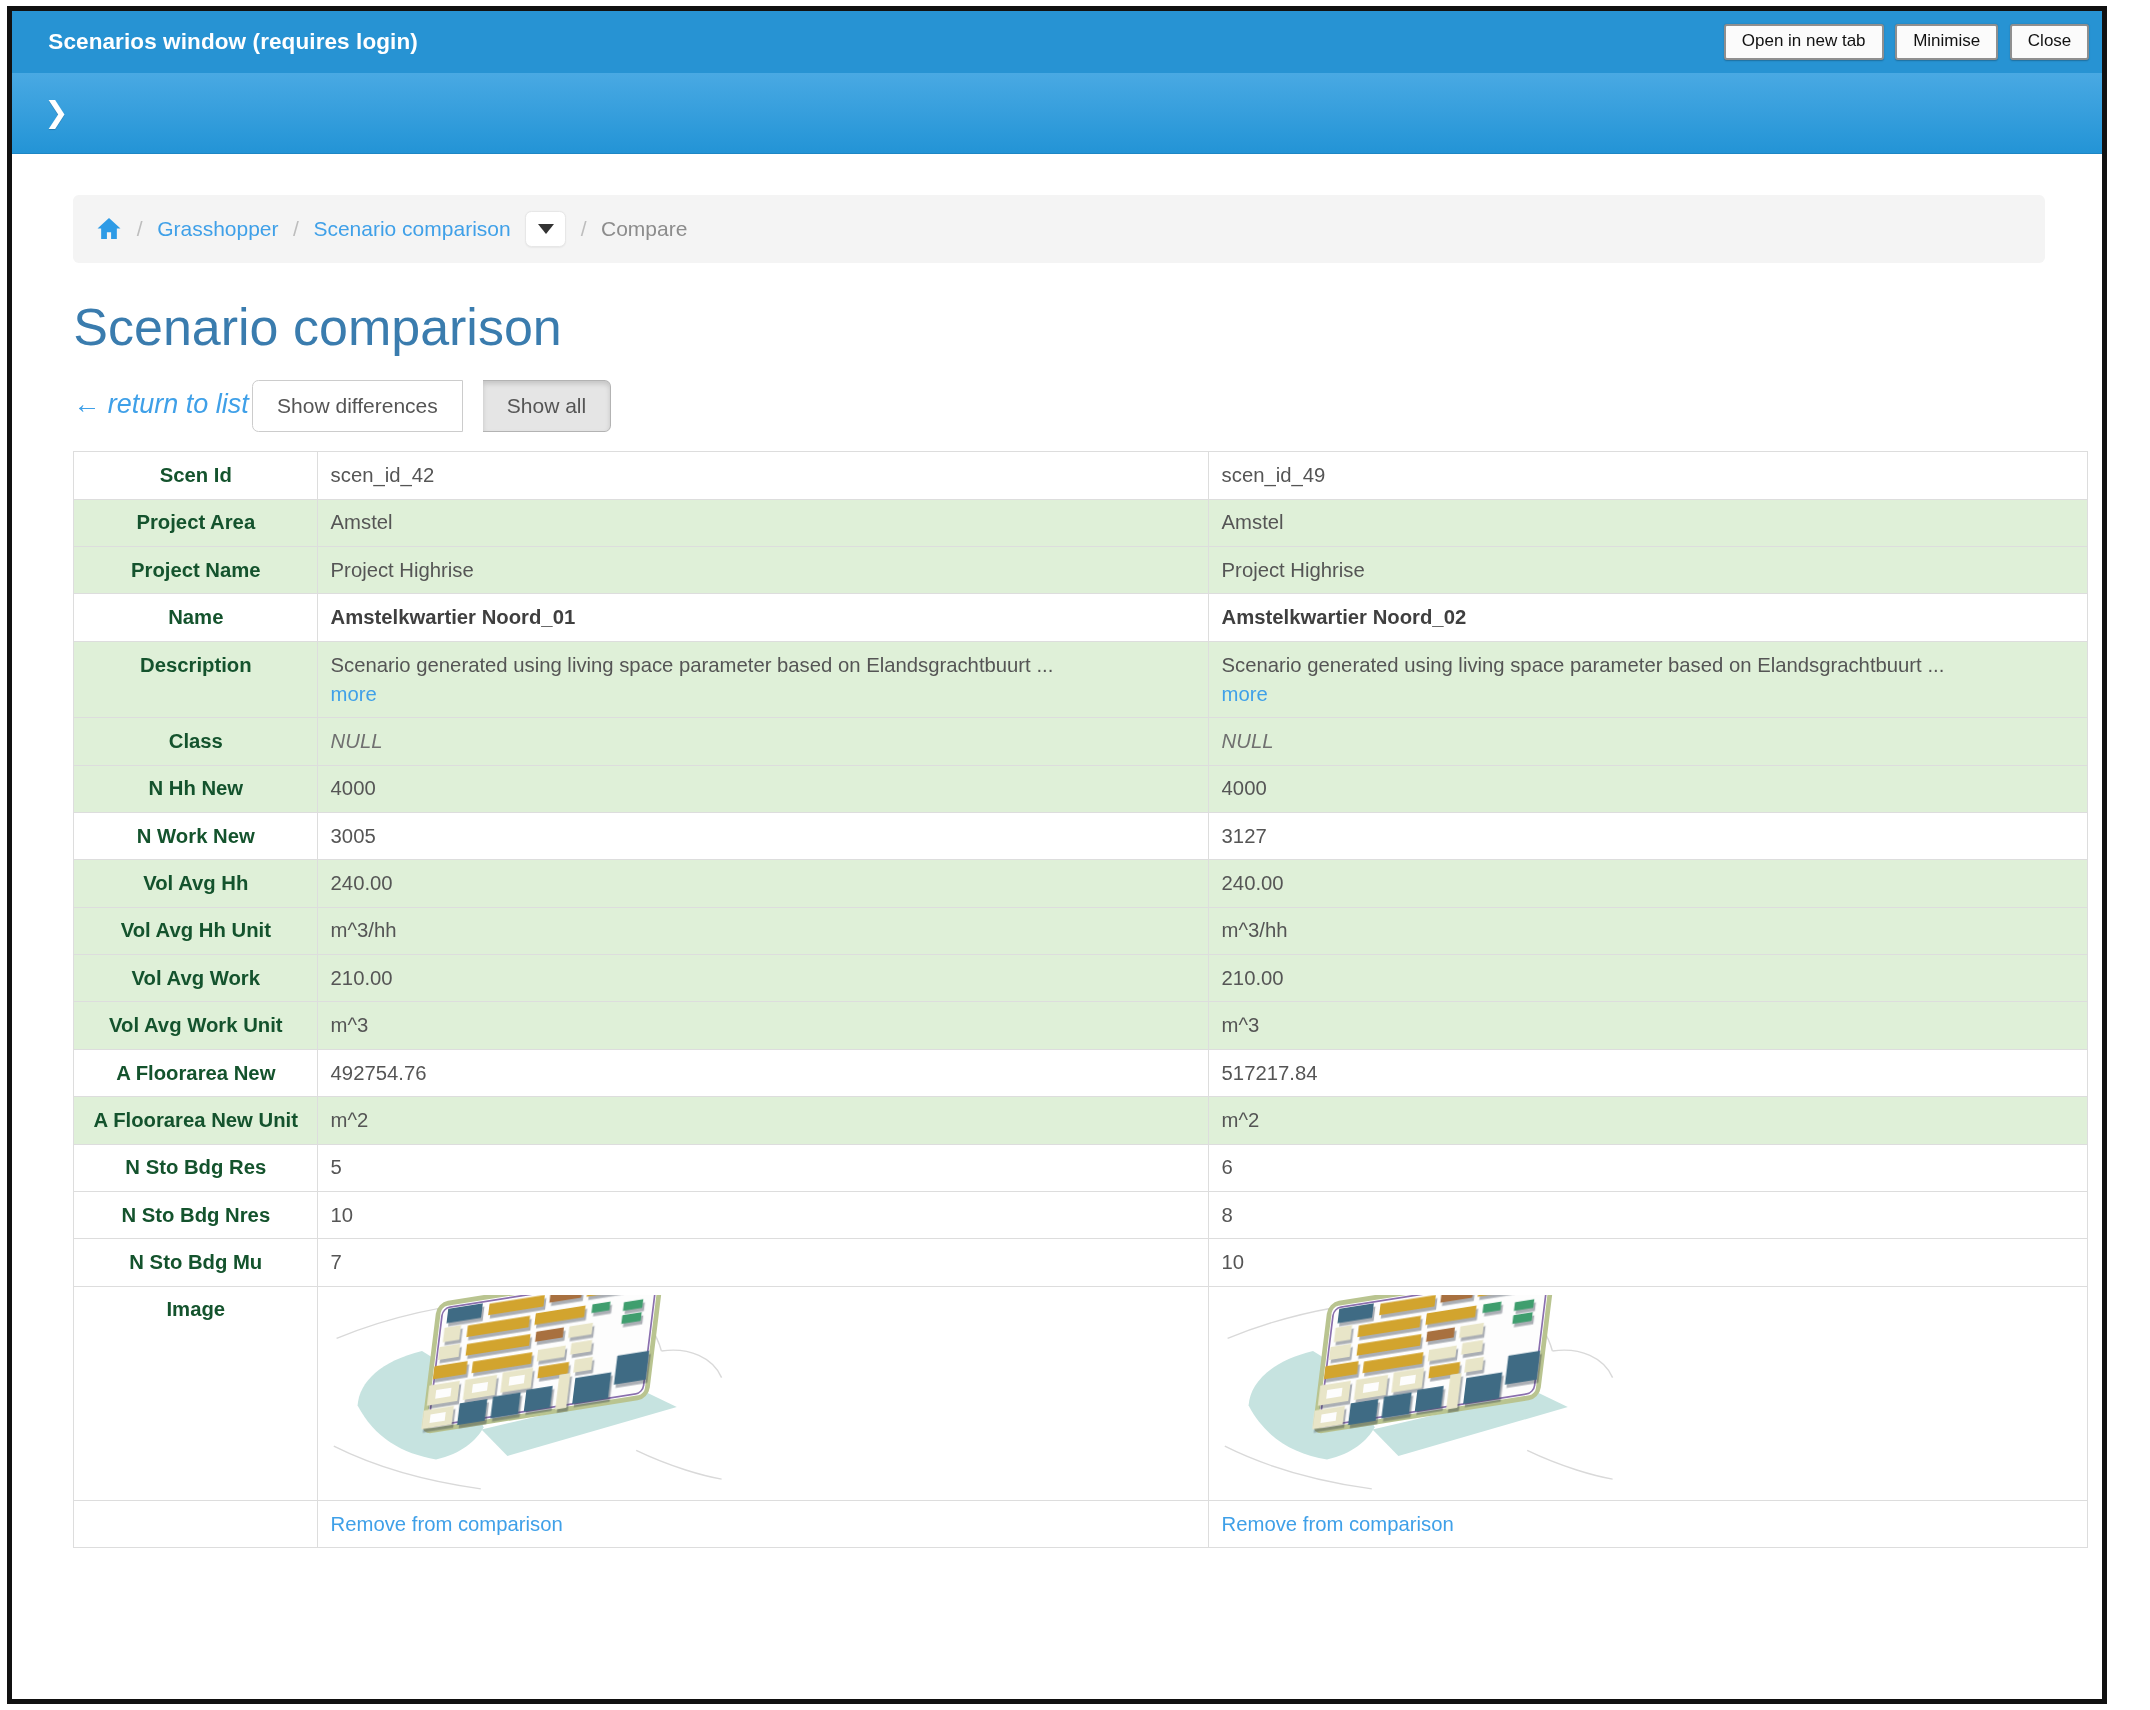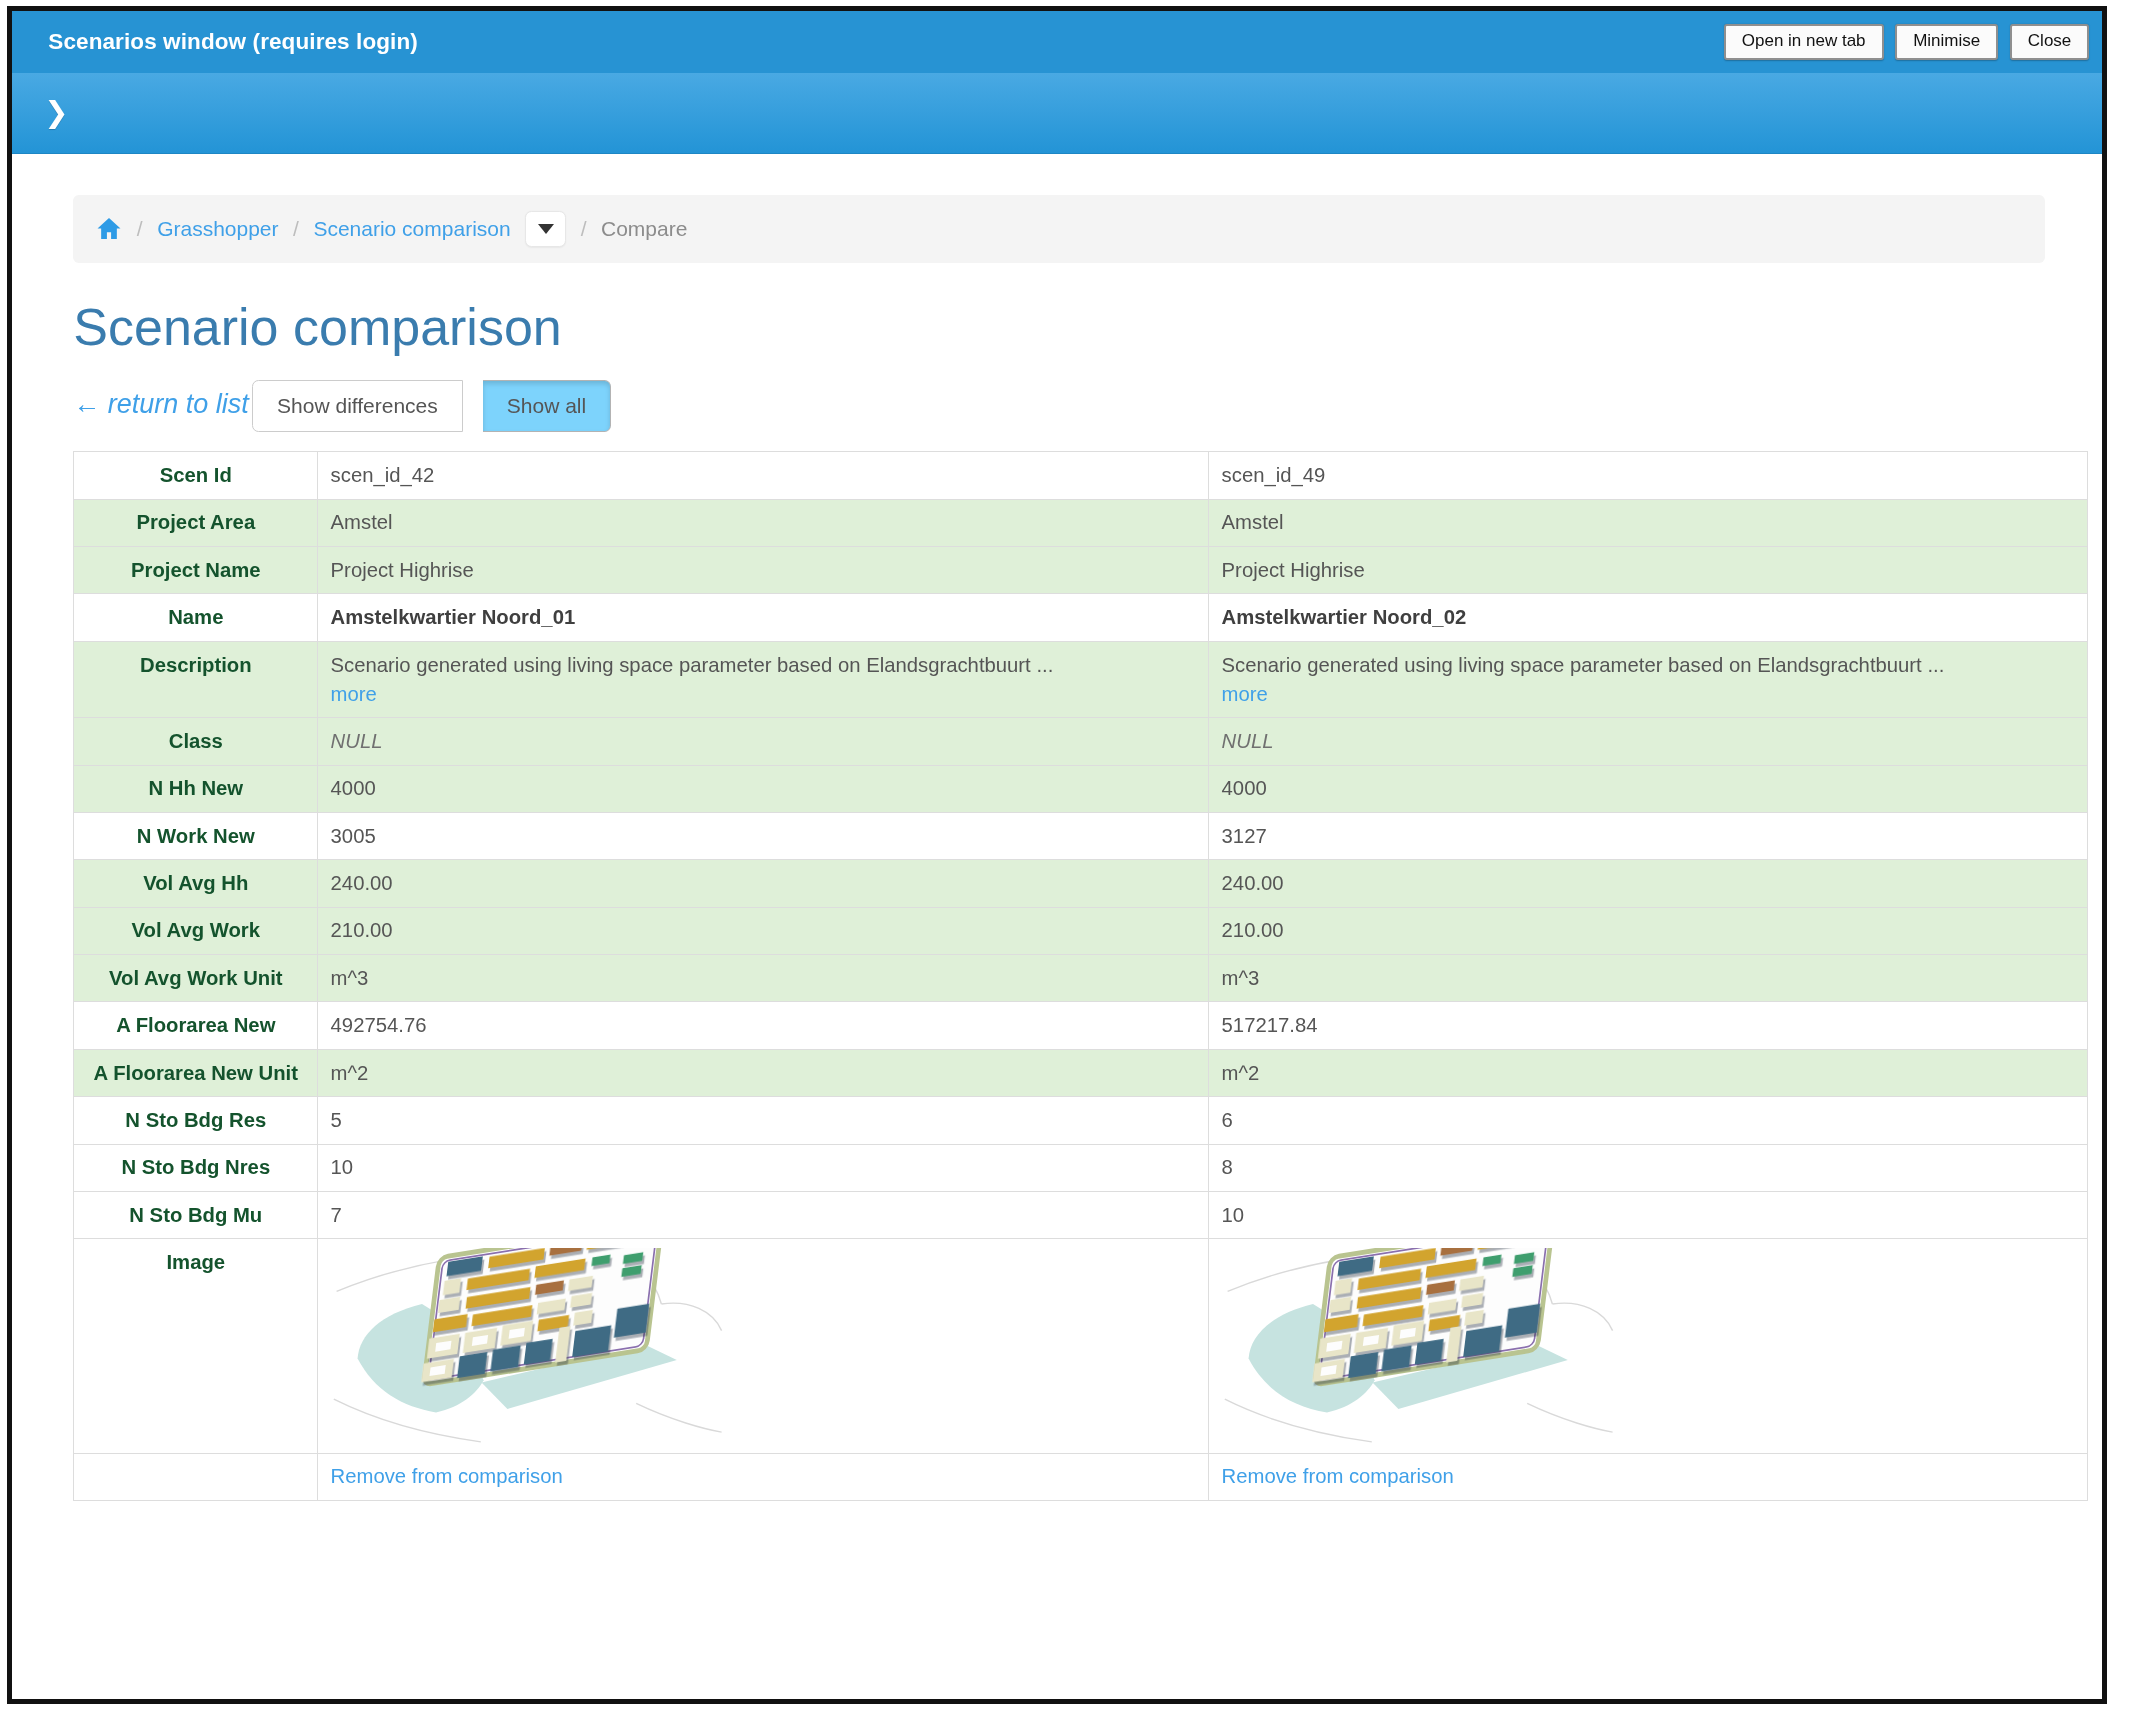--- a/index.html
+++ b/index.html
@@ -38,21 +38,21 @@
   h1.page-title { margin-top:36px; font-size:52px; font-weight:400; color:#3a7cae; line-height:1.1; }
 
   .return-link { display:inline-block; margin-top:33px; font-size:27px;
     color:#3fa0e8; text-decoration:none; cursor:pointer;font-style:italic; }
 
   .toggle-group { margin-top:23px; display:inline-flex;gap:20px; }
   .toggle-btn { font-family:inherit; font-size:21px; color:#555; padding:11px 24px;
     background:#fff; border:1.5px solid #ccc; cursor:pointer; line-height:1.35; }
   .toggle-btn.left { border-radius:6.5px 0 0 6.5px; }
   .toggle-btn.right { border-radius:0 6.5px 6.5px 0; border-left:none; }
-  .toggle-btn.active { background:#7dd3fc; border-color:#b3b3b3;
+  .toggle-btn.active { background:#e5e5e5; border-color:#b3b3b3;
     box-shadow:inset 0 2.9px 5.8px rgba(0,0,0,.14); }
 
   
   table.compare { margin-top:19px; border-collapse:collapse; table-layout:fixed;
     width:2014px; font-size:20.3px; color:#555; }
   table.compare col.c-label { width:244px; }
   table.compare col.c-a { width:891px; }
   table.compare col.c-b { width:879px; }
   table.compare th, table.compare td { border:1.5px solid #ddd; padding:8.7px 12.3px;
     text-align:left; vertical-align:top; line-height:29px; }
@@ -228,20 +228,25 @@
           <th>N Work New</th>
           <td>3005</td>
           <td>3127</td>
         </tr>
         <tr class="same">
           <th>Vol Avg Hh</th>
           <td>240.00</td>
           <td>240.00</td>
         </tr>
         <tr class="same">
+          <th>Vol Avg Hh Unit</th>
+          <td>m^3/hh</td>
+          <td>m^3/hh</td>
+        </tr>
+        <tr class="same">
           <th>Vol Avg Work</th>
           <td>210.00</td>
           <td>210.00</td>
         </tr>
         <tr class="same">
           <th>Vol Avg Work Unit</th>
           <td>m^3</td>
           <td>m^3</td>
         </tr>
         <tr>

